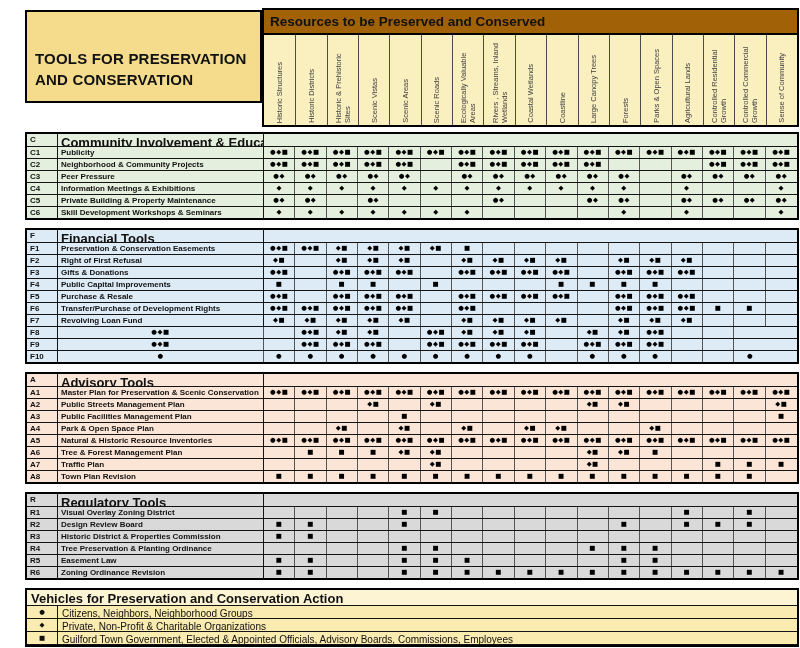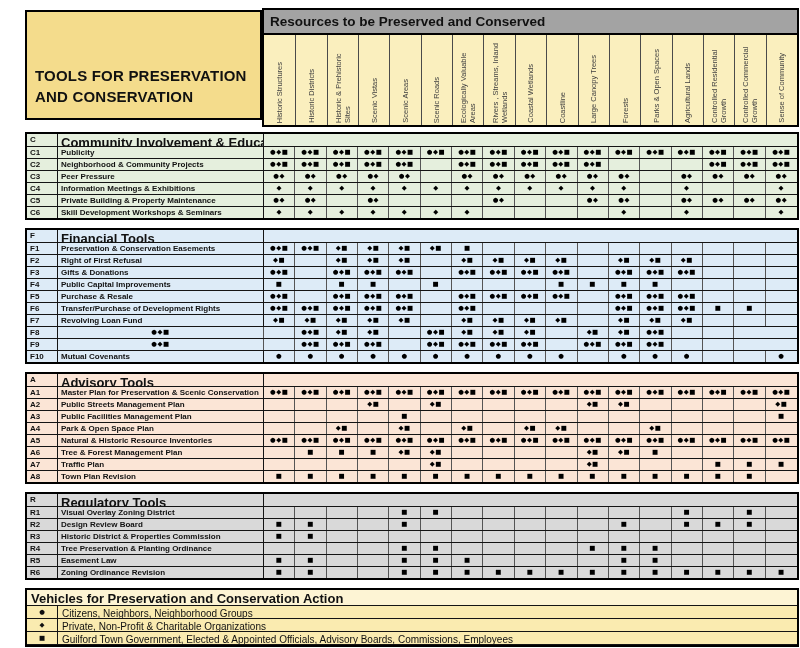--- a/index.html
+++ b/index.html
@@ -1,25 +1,25 @@
 <!DOCTYPE html>
 <html><head>
 <meta charset="utf-8">
 <style>
   html,body{margin:0;padding:0;background:#fff;}
   body{width:800px;height:648px;overflow:hidden;font-family:"Liberation Sans",sans-serif;color:#111;}
   .page{padding:8px 0 0 25px;}
 
   
   .top{display:flex;align-items:flex-start;}
-  .title-box{box-sizing:border-box;width:237px;height:110px;margin-top:2px;background:#F4DC8C;
+  .title-box{box-sizing:border-box;width:237px;height:93px;margin-top:2px;background:#F4DC8C;
     border:2px solid #000;display:flex;flex-direction:column;justify-content:flex-end;
     padding:0 6px 10px 8px;font-size:15px;font-weight:bold;line-height:1.45;letter-spacing:.2px;}
   .top-right{width:537px;}
-  .banner{box-sizing:border-box;height:27px;background:#a3a3a3;border:2px solid #000;
+  .banner{box-sizing:border-box;height:27px;background:#a16207;border:2px solid #000;
     font-size:13.5px;font-weight:bold;display:flex;align-items:center;padding-left:6px;}
   .colheads{box-sizing:border-box;display:grid;grid-template-columns:repeat(17,1fr);
     height:92px;border:2px solid #000;border-top:none;background:#FAEFBE;}
   .colhead{box-sizing:border-box;border-left:1px solid #4a4a4a;display:flex;
     align-items:flex-end;justify-content:center;overflow:hidden;padding-bottom:2px;}
   .colhead:first-child{border-left:none;}
   .vh{writing-mode:vertical-rl;transform:rotate(180deg);font-size:7.5px;line-height:9px;
     color:#3f3f3f;max-height:84px;}
 
   
@@ -435,21 +435,20 @@
           <div class="cell"></div>
           <div class="cell">●◆■</div>
           <div class="cell">●◆■</div>
           <div class="cell">●◆■</div>
           <div class="cell"></div>
           <div class="cell"></div>
           <div class="cell"></div>
         </div>
         <div class="row">
           <div class="idcell">F10</div>
-          <div class="labelcell">Mutual Covenants</div>
           <div class="cell">●</div>
           <div class="cell">●</div>
           <div class="cell">●</div>
           <div class="cell">●</div>
           <div class="cell">●</div>
           <div class="cell">●</div>
           <div class="cell">●</div>
           <div class="cell">●</div>
           <div class="cell">●</div>
           <div class="cell">●</div>

